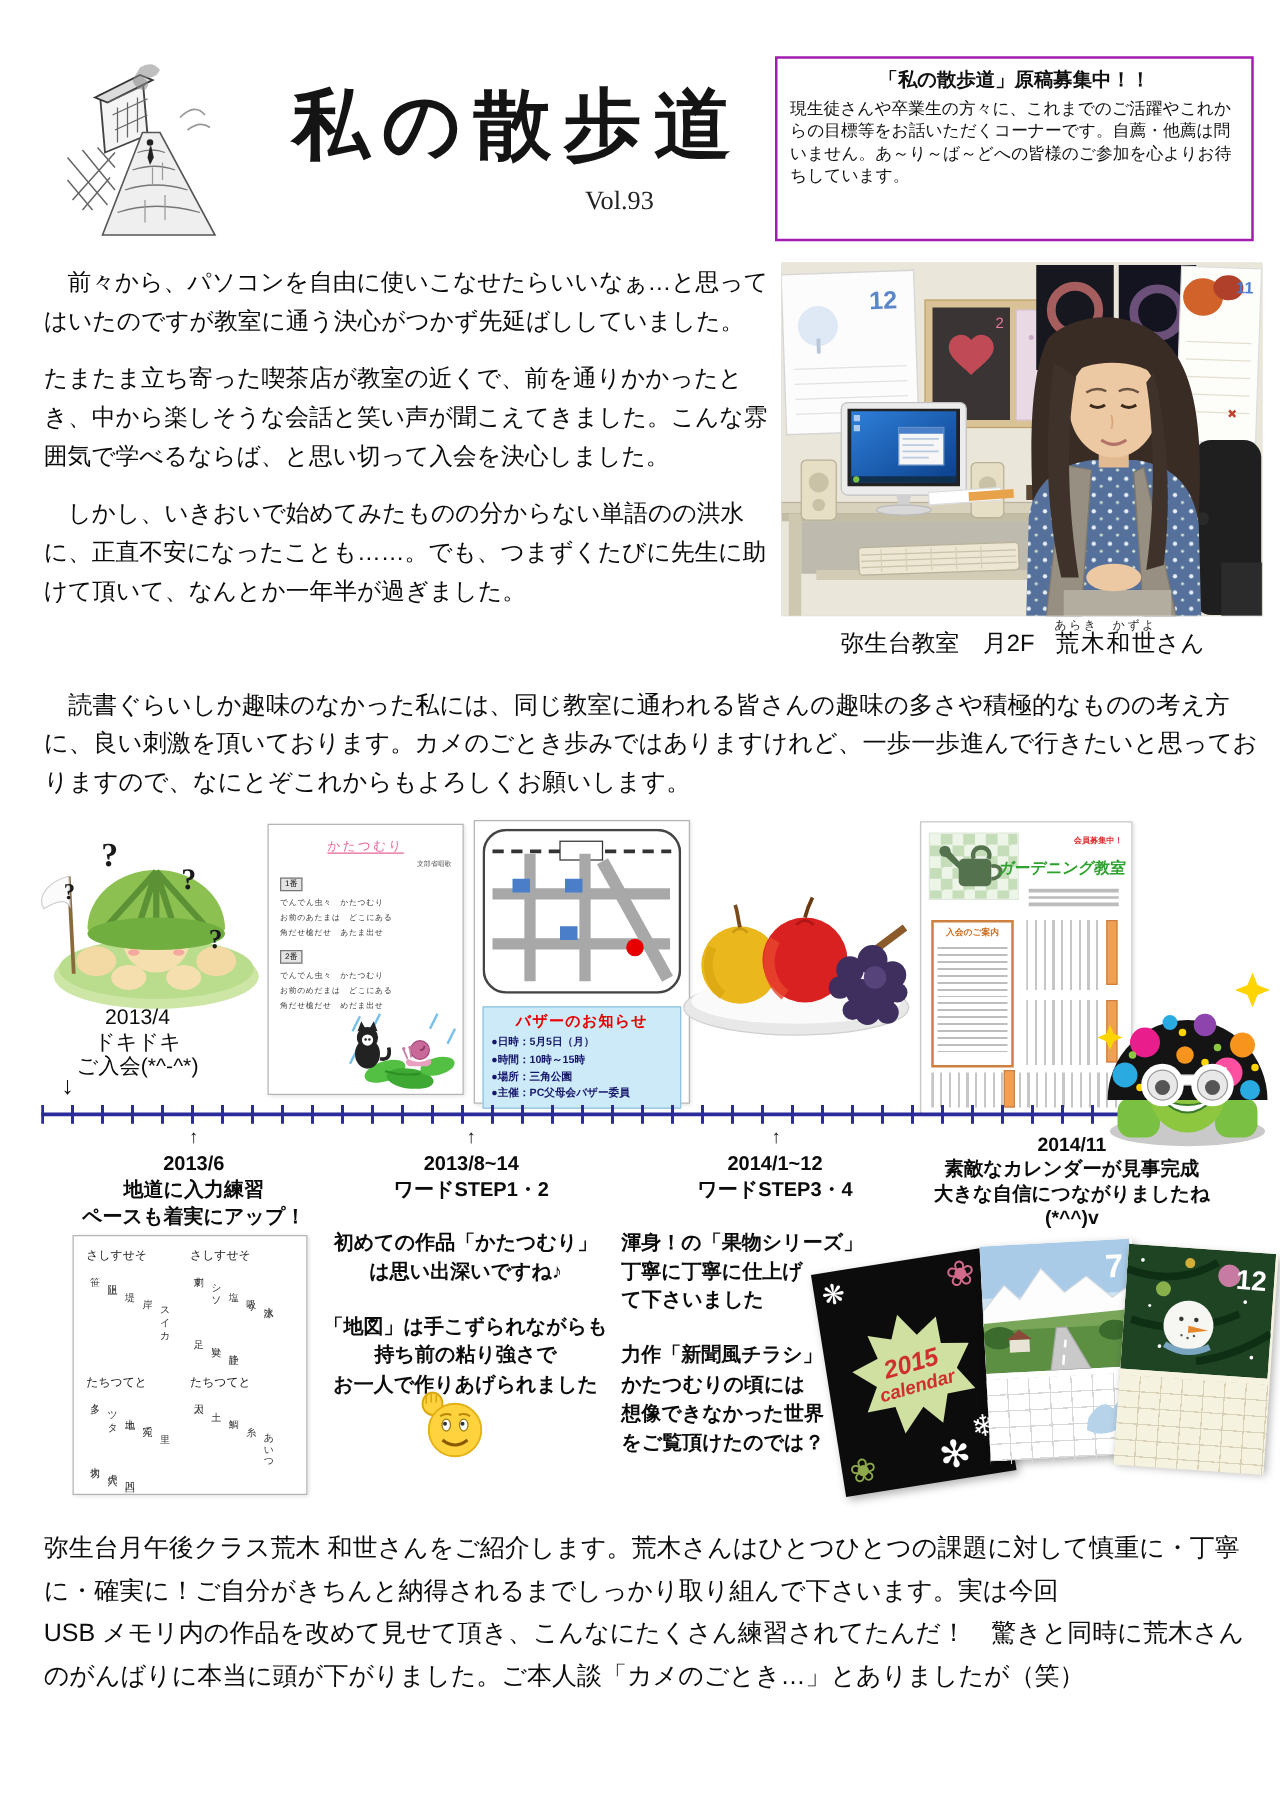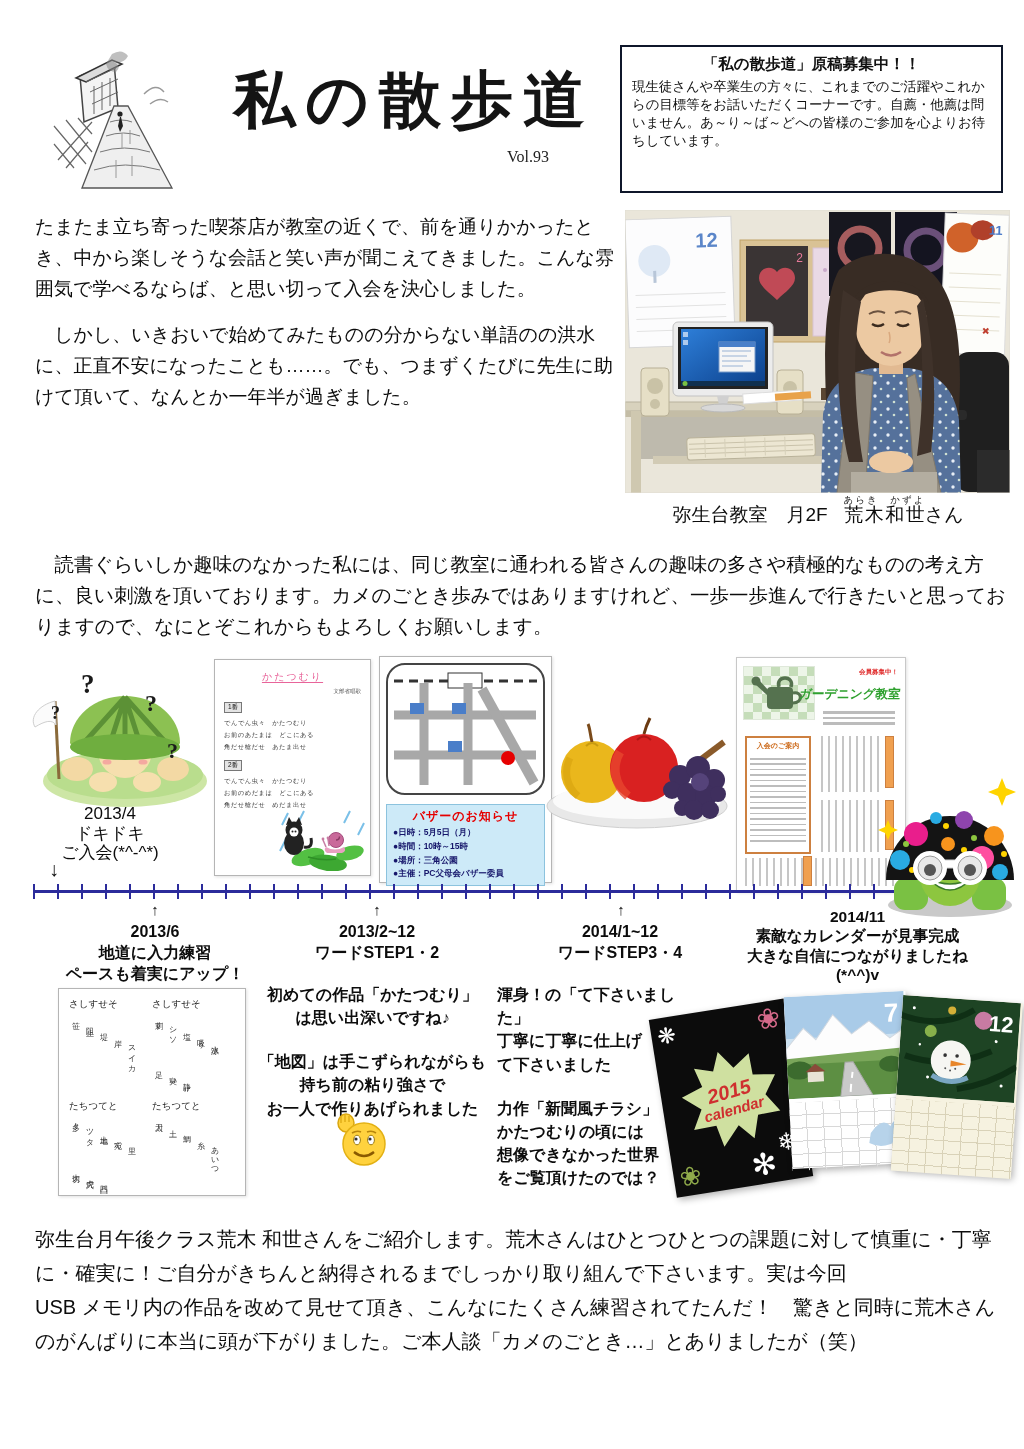--- a/index.html
+++ b/index.html
@@ -5,23 +5,23 @@
   * { margin:0; padding:0; box-sizing:border-box; }
   html,body { background:#fff; }
   body { width:1024px; height:1449px; font-family:"Liberation Sans","DejaVu Sans",sans-serif; color:#111; }
   #page { position:relative; width:1024px; height:1449px; background:#fff; overflow:hidden; }
   .abs { position:absolute; }
 
   
   .main-title { left:185px; top:58px; width:410px; text-align:right;
     font-family:Liberation Serif, serif; font-weight:bold;
     font-size:62px; letter-spacing:10px; color:#141414; }
-  .vol { left:468px; top:148px; width:120px; text-align:center;
-    font-family:"Liberation Serif","DejaVu Serif",serif; font-size:16px; color:#222; }
-  .recruit { left:620px; top:45px; width:383px; height:148px; border:2px solid #0f172a;
+  .vol { left:468px; top:148px; width:120px; text-align:left;
+    font-family:"Liberation Serif","DejaVu Serif",serif; font-size:21px; color:#222; }
+  .recruit { left:620px; top:45px; width:383px; height:148px; border:2px solid #a21caf;
     padding:7px 10px 6px; background:#fff; }
   .recruit-title { text-align:center; font-weight:bold; font-size:15.5px; margin-bottom:3px; }
   .recruit-body { font-size:13.4px; line-height:1.34; color:#111; }
 
   
   .left-col { left:35px; top:212px; width:586px; }
   .left-col p { font-size:19px; line-height:1.63; margin-bottom:15px; color:#0c0c0c; }
   .p4 { left:35px; top:549px; width:978px; font-size:19.5px; line-height:1.58; color:#0c0c0c; }
 
   .photo { left:625px; top:210px; width:385px; height:283px; }
@@ -143,20 +143,21 @@
 
   <div class="abs main-title">私の散歩道</div>
   <div class="abs vol">Vol.93</div>
 
   <div class="abs recruit">
     <div class="recruit-title">「私の散歩道」原稿募集中！！</div>
     <div class="recruit-body">現生徒さんや卒業生の方々に、これまでのご活躍やこれからの目標等をお話いただくコーナーです。自薦・他薦は問いません。あ～り～ば～どへの皆様のご参加を心よりお待ちしています。</div>
   </div>
 
   <div class="abs left-col">
+    <p>　前々から、パソコンを自由に使いこなせたらいいなぁ…と思ってはいたのですが教室に通う決心がつかず先延ばししていました。</p>
     <p>たまたま立ち寄った喫茶店が教室の近くで、前を通りかかったとき、中から楽しそうな会話と笑い声が聞こえてきました。こんな雰囲気で学べるならば、と思い切って入会を決心しました。</p>
     <p>　しかし、いきおいで始めてみたものの分からない単語のの洪水に、正直不安になったことも……。でも、つまずくたびに先生に助けて頂いて、なんとか一年半が過ぎました。</p>
   </div>
 
   <svg class="abs photo" viewBox="0 0 385 283">
     <defs>
       <linearGradient id="scr" x1="0" y1="0" x2="1" y2="1">
         <stop offset="0" stop-color="#2e7fd9"></stop>
           <stop offset="1" stop-color="#0b3f8a"></stop>
       </linearGradient>
@@ -458,21 +459,21 @@
   <div class="abs axis"></div>
   <div class="abs tl-up" style="left:146px">↑</div>
   <div class="abs tl-up" style="left:368px">↑</div>
   <div class="abs tl-up" style="left:612px">↑</div>
 
   <div class="abs event" style="left:50px;top:921px;width:210px">
     <span>2013/6</span>
     <span class="lines"><span>地道に入力練習</span><span>ペースも着実にアップ！</span></span>
   </div>
   <div class="abs event" style="left:272px;top:921px;width:210px">
-    <span>2013/2~12</span>
+    <span>2013/8~14</span>
     <span class="lines"><span>ワードSTEP1・2</span></span>
   </div>
   <div class="abs event" style="left:515px;top:921px;width:210px">
     <span>2014/1~12</span>
     <span class="lines"><span>ワードSTEP3・4</span></span>
   </div>
   <div class="abs event" style="left:715px;top:907px;width:285px;font-size:15.5px;line-height:1.25">
     <span>2014/11</span>
     <span class="lines"><span>素敵なカレンダーが見事完成</span><span>大きな自信につながりましたね</span><span>(*^^)v</span></span>
   </div>
@@ -509,21 +510,21 @@
     <path d="M5,4 L5,10 M9,2 L9,9 M13,3 L13,9" stroke="#d9a610" stroke-width="1.2" fill="none"></path>
     <circle cx="28" cy="31" r="21" fill="#ffd23e" stroke="#e3b114" stroke-width="1.5"></circle>
     <ellipse cx="21" cy="27" rx="3.4" ry="4.8" fill="#fff" stroke="#9a7a10"></ellipse>
     <ellipse cx="35" cy="27" rx="3.4" ry="4.8" fill="#fff" stroke="#9a7a10"></ellipse>
     <circle cx="20" cy="26" r="1.6" fill="#333"></circle>
       <circle cx="34" cy="26" r="1.6" fill="#333"></circle>
     <path d="M18,39 Q28,47 38,39" stroke="#8a5a00" stroke-width="2.4" fill="none"></path>
     <path d="M16,20 q5,-3 9,-1 M31,19 q5,-2 9,1" stroke="#b8860b" stroke-width="1.6" fill="none"></path>
   </svg>
   <div class="abs comment comment-right lines">
-      <span>渾身！の「て下さいました」</span>
+      <span>渾身！の「果物シリーズ」</span>
       <span>丁寧に丁寧に仕上げ</span>
       <span>て下さいました</span>
       <span></span>
       <span>力作「新聞風チラシ」</span>
       <span>かたつむりの頃には</span>
       <span>想像できなかった世界</span>
       <span>をご覧頂けたのでは？</span>
     </div>
 
   <div class="abs cal cal-cover">

